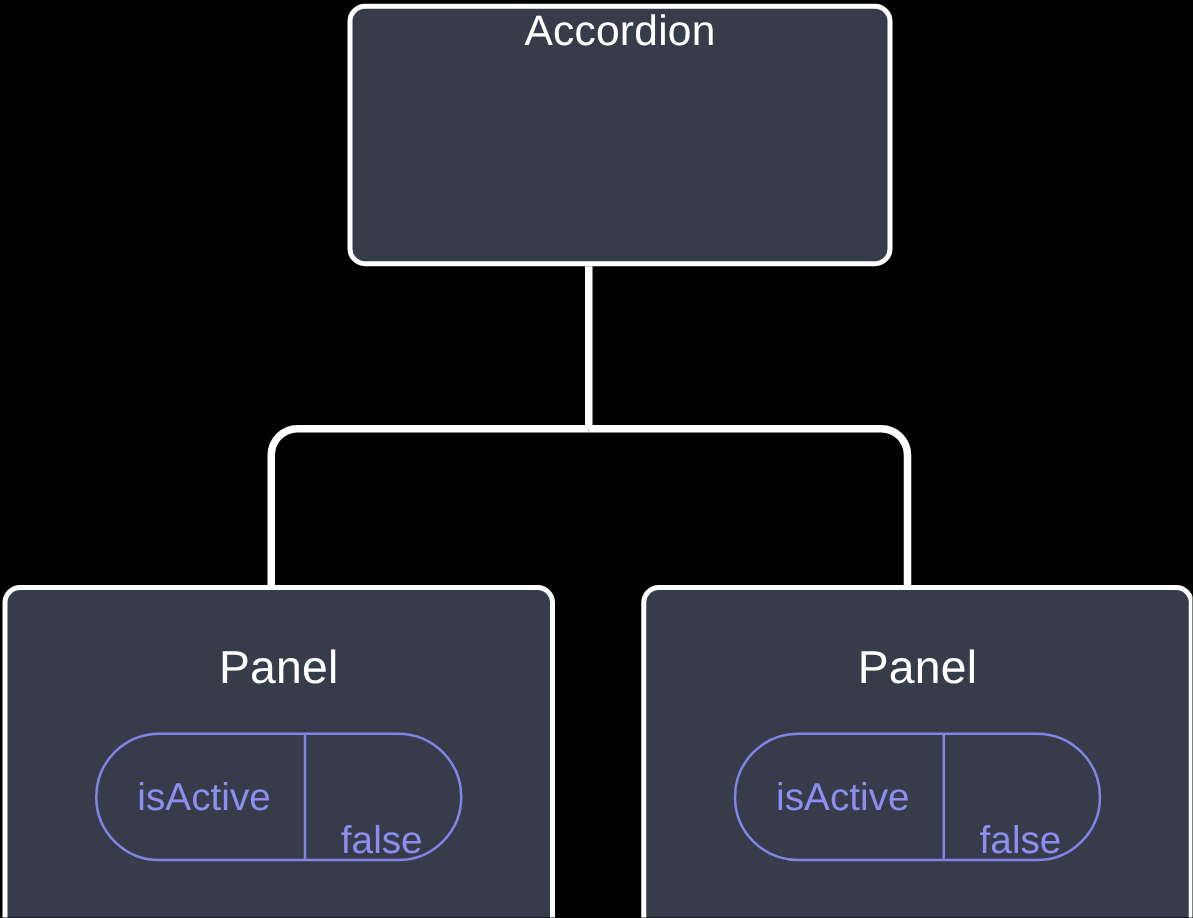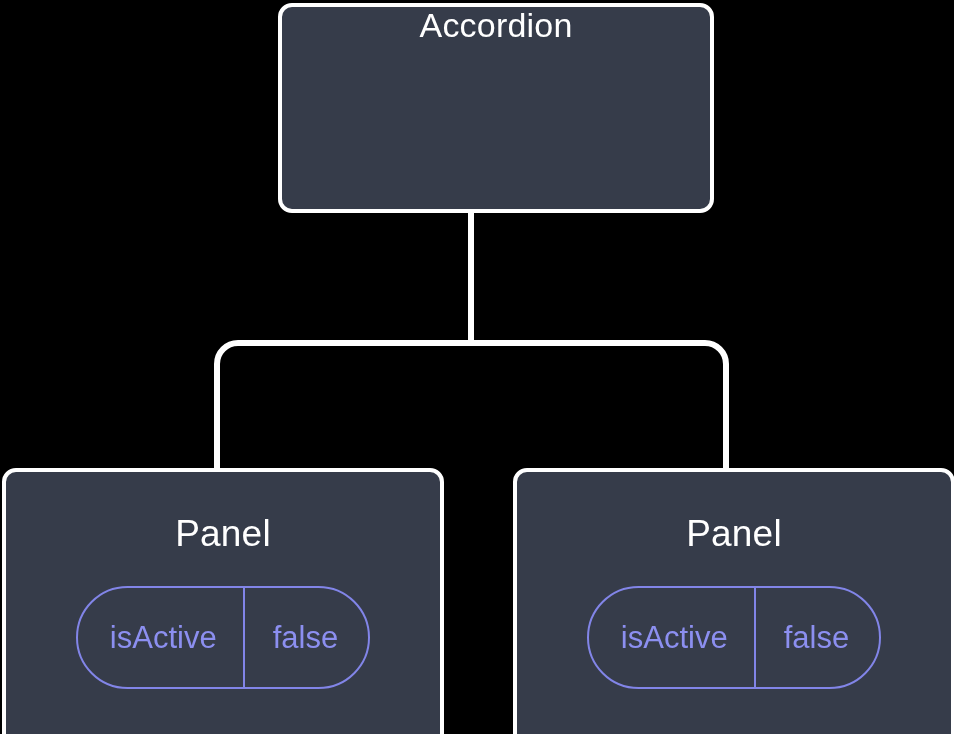--- a/index.html
+++ b/index.html
@@ -93,21 +93,21 @@
     justify-content: center;
     padding: 0 26px 0 32px;
   }
   .pill-divider {
     width: 2px;
     background: #8285e8;
     flex: 0 0 2px;
   }
   .pill-right {
     display: flex;
-    align-items: center;
+    align-items: flex-end;
     justify-content: center;
     padding: 0 30px 0 28px;
   }
   .pill-text {
     color: #8c8ff0;
     font-size: 31px;
     font-weight: 400;
     white-space: nowrap;
     line-height: 1;
   }

